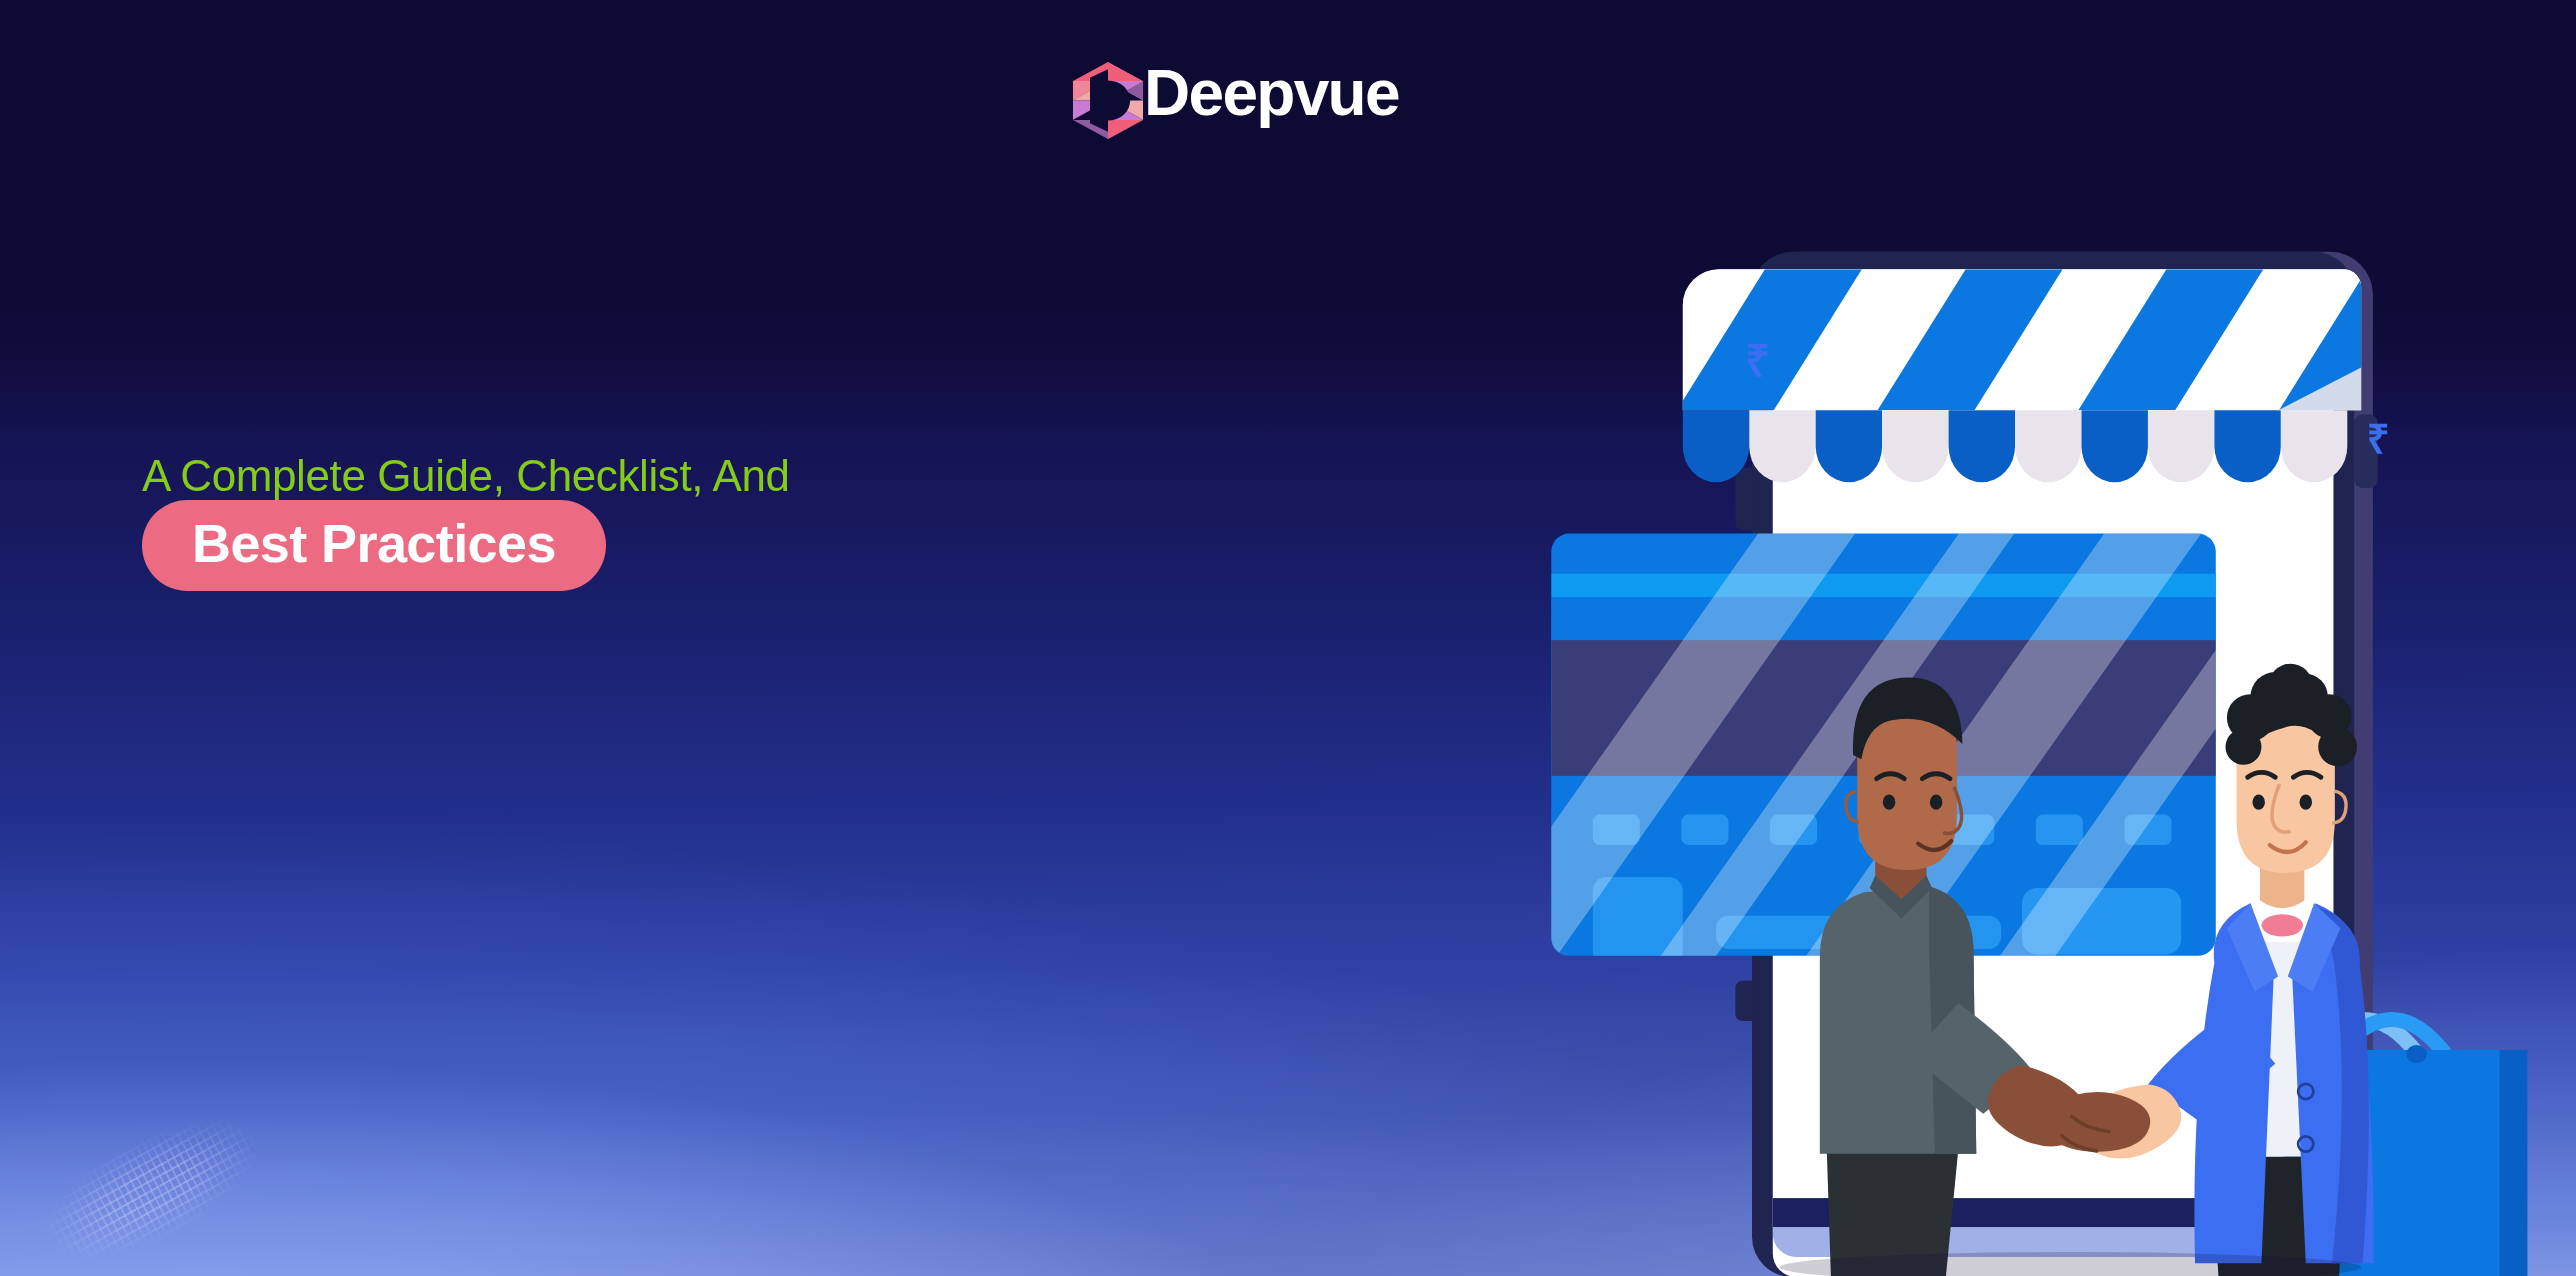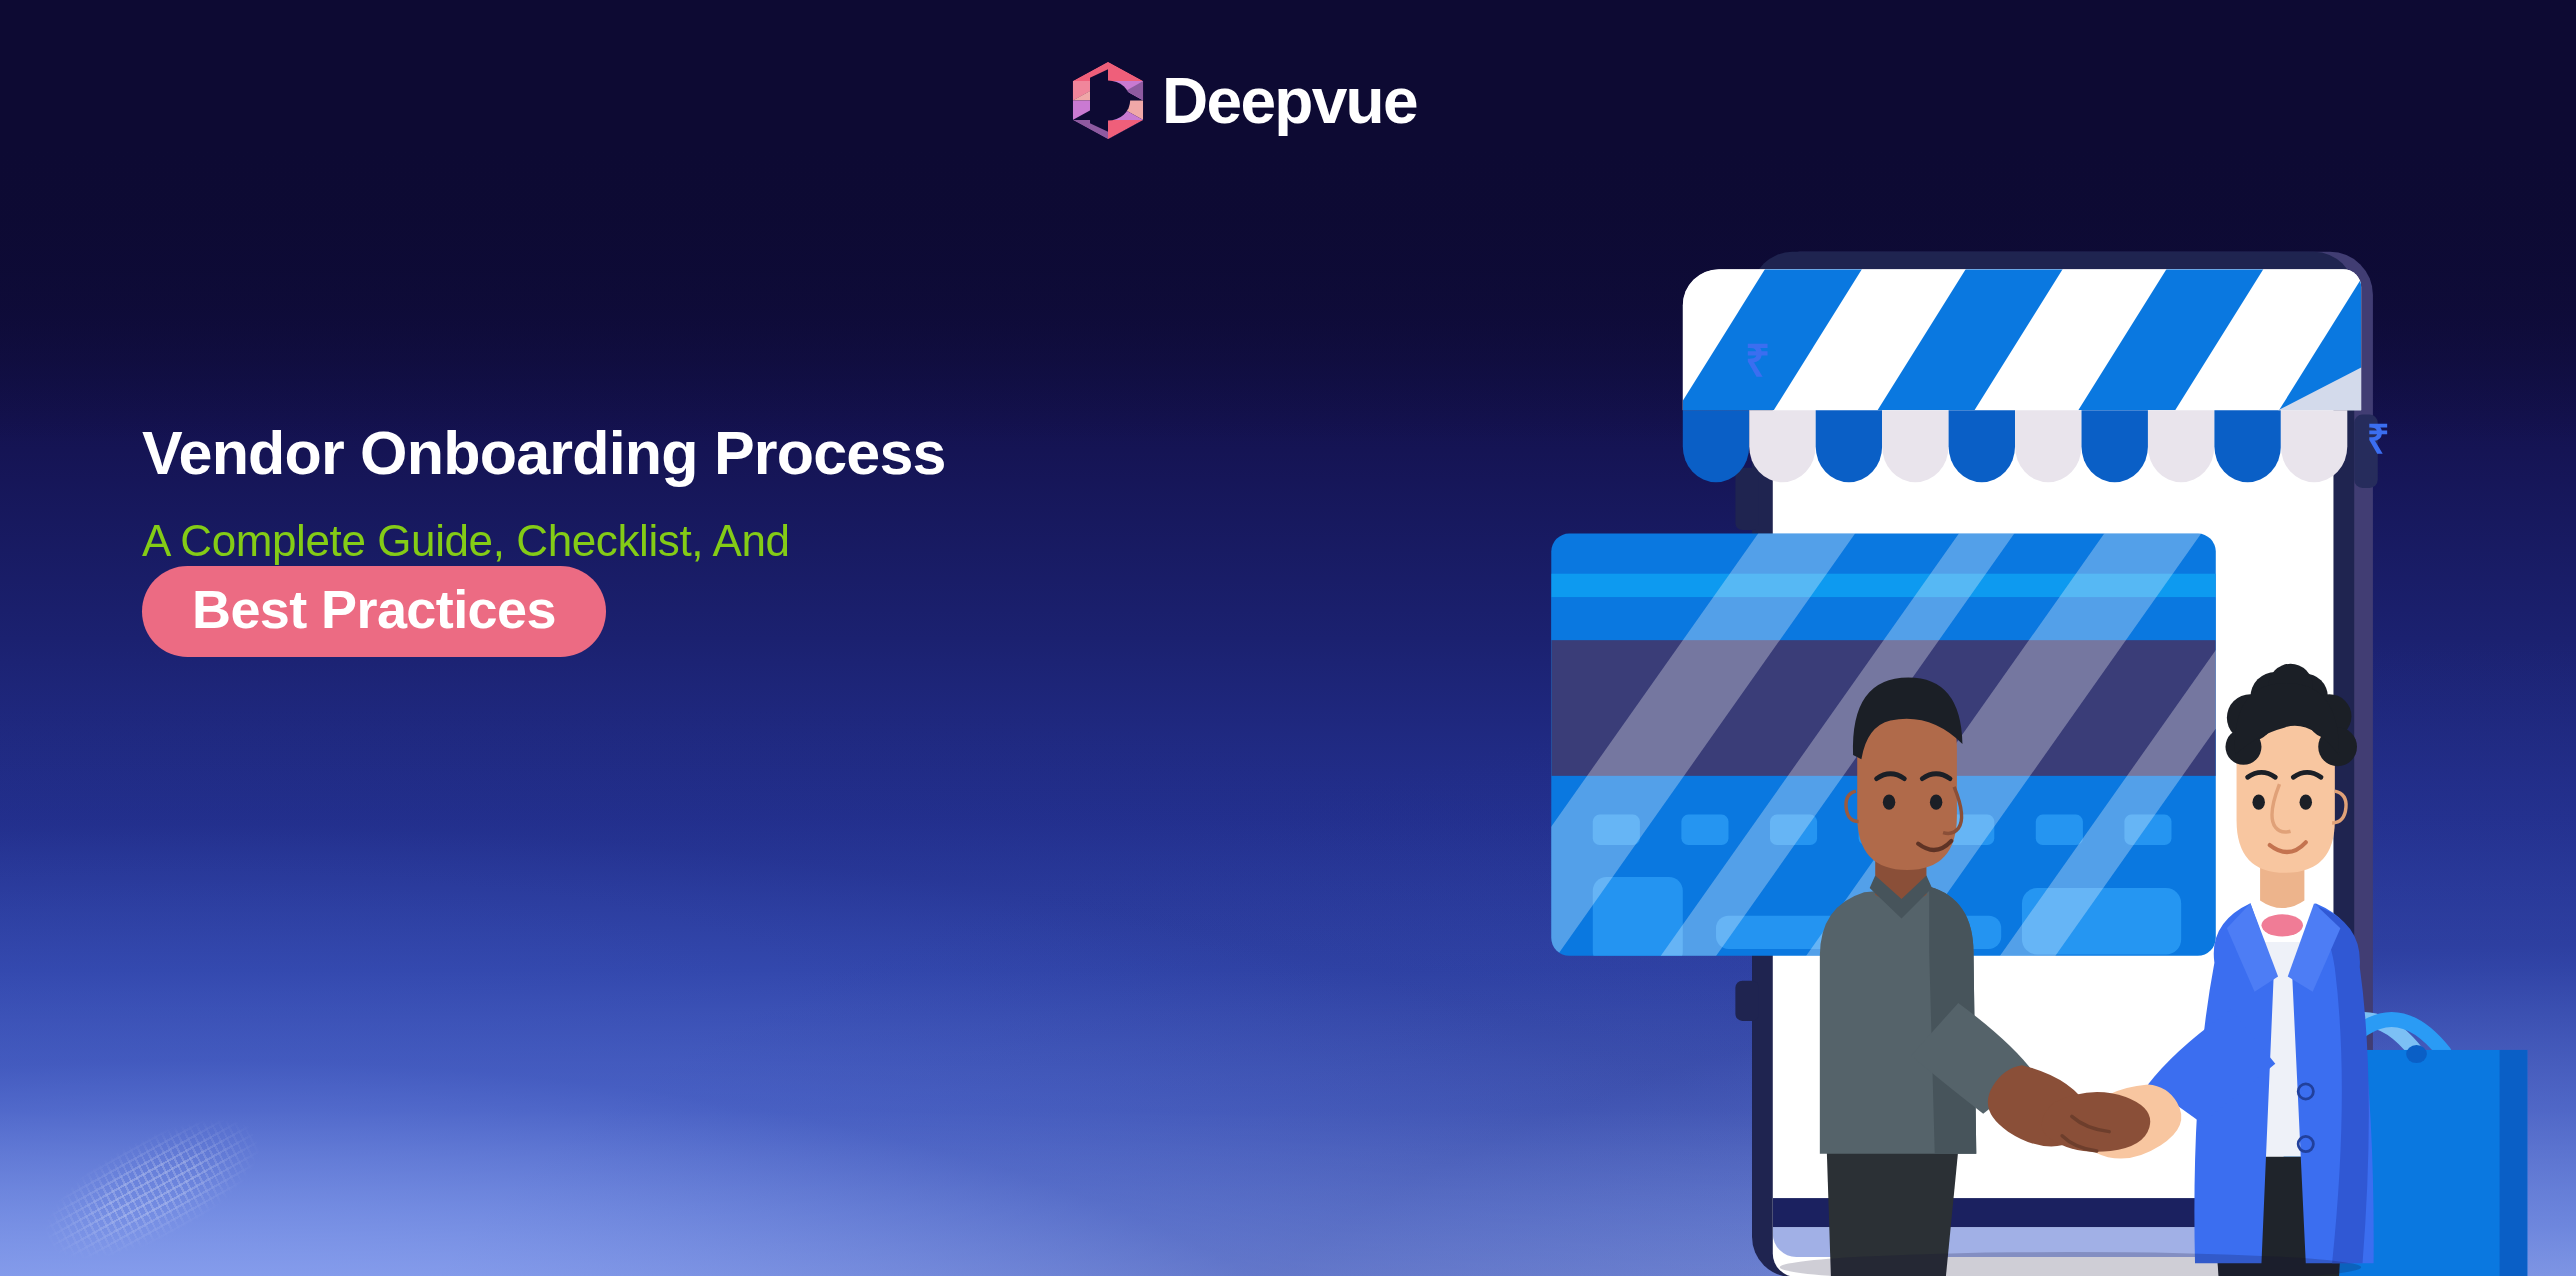--- a/index.html
+++ b/index.html
@@ -26,21 +26,21 @@
     position:absolute;left:38px;bottom:36px;width:229px;height:104px;
     transform:rotate(-27deg);opacity:.40;
     background-image:
       repeating-linear-gradient(-2deg, rgba(255,255,255,.55) 0 2.1px, rgba(255,255,255,0) 2.1px 9px),
       repeating-linear-gradient(90deg, rgba(255,255,255,.45) 0 2.1px, rgba(255,255,255,0) 2.1px 7px);
     -webkit-mask-image:radial-gradient(ellipse 52% 48% at 50% 50%,#000 38%,rgba(0,0,0,.45) 70%,transparent 100%);
             mask-image:radial-gradient(ellipse 52% 48% at 50% 50%,#000 38%,rgba(0,0,0,.45) 70%,transparent 100%);
   }
 
   
-  .brand{position:absolute;left:1072px;top:61px;display:flex;align-items:center;gap:18px;}
+  .brand{position:absolute;left:1072px;top:61px;display:flex;}
   .brand-mark{width:72px;height:79px;display:block;}
   .brand-name{
     color:#ffffff;font-size:64px;font-weight:700;letter-spacing:-1.7px;line-height:1;
     white-space:nowrap;font-family:"Liberation Sans","DejaVu Sans",sans-serif;
   }
 
   
   .copy{position:absolute;left:142px;top:421px;width:1260px;}
   .headline{
     color:#ffffff;font-size:61px;font-weight:700;line-height:1.08;
@@ -106,21 +106,20 @@
           <path d="M30,28 L52,28 A32,29 0 0 1 52,86 L30,86 Z" fill="#0d0a33"></path>
           <polygon points="30,28 52,28 52,86 30,86" fill="#0d0a33"></polygon>
           <polygon points="26,24 52,12 52,102 26,90" fill="#0d0a33"></polygon>
         </g>
       </svg>
     </span>
     <span class="brand-name">Deepvue</span>
   </div>
 
   <div class="copy">
-    <h1 class="headline">Vendor Onboarding Process</h1>
     <p class="subhead">A Complete Guide, Checklist, And</p>
     <div class="pill">
       <span class="pill-text">Best Practices</span>
     </div>
   </div>
 
   <div class="art">
     <svg viewBox="0 0 1500 1514" aria-hidden="true">
       <defs>
         <clipPath id="awningClip">

